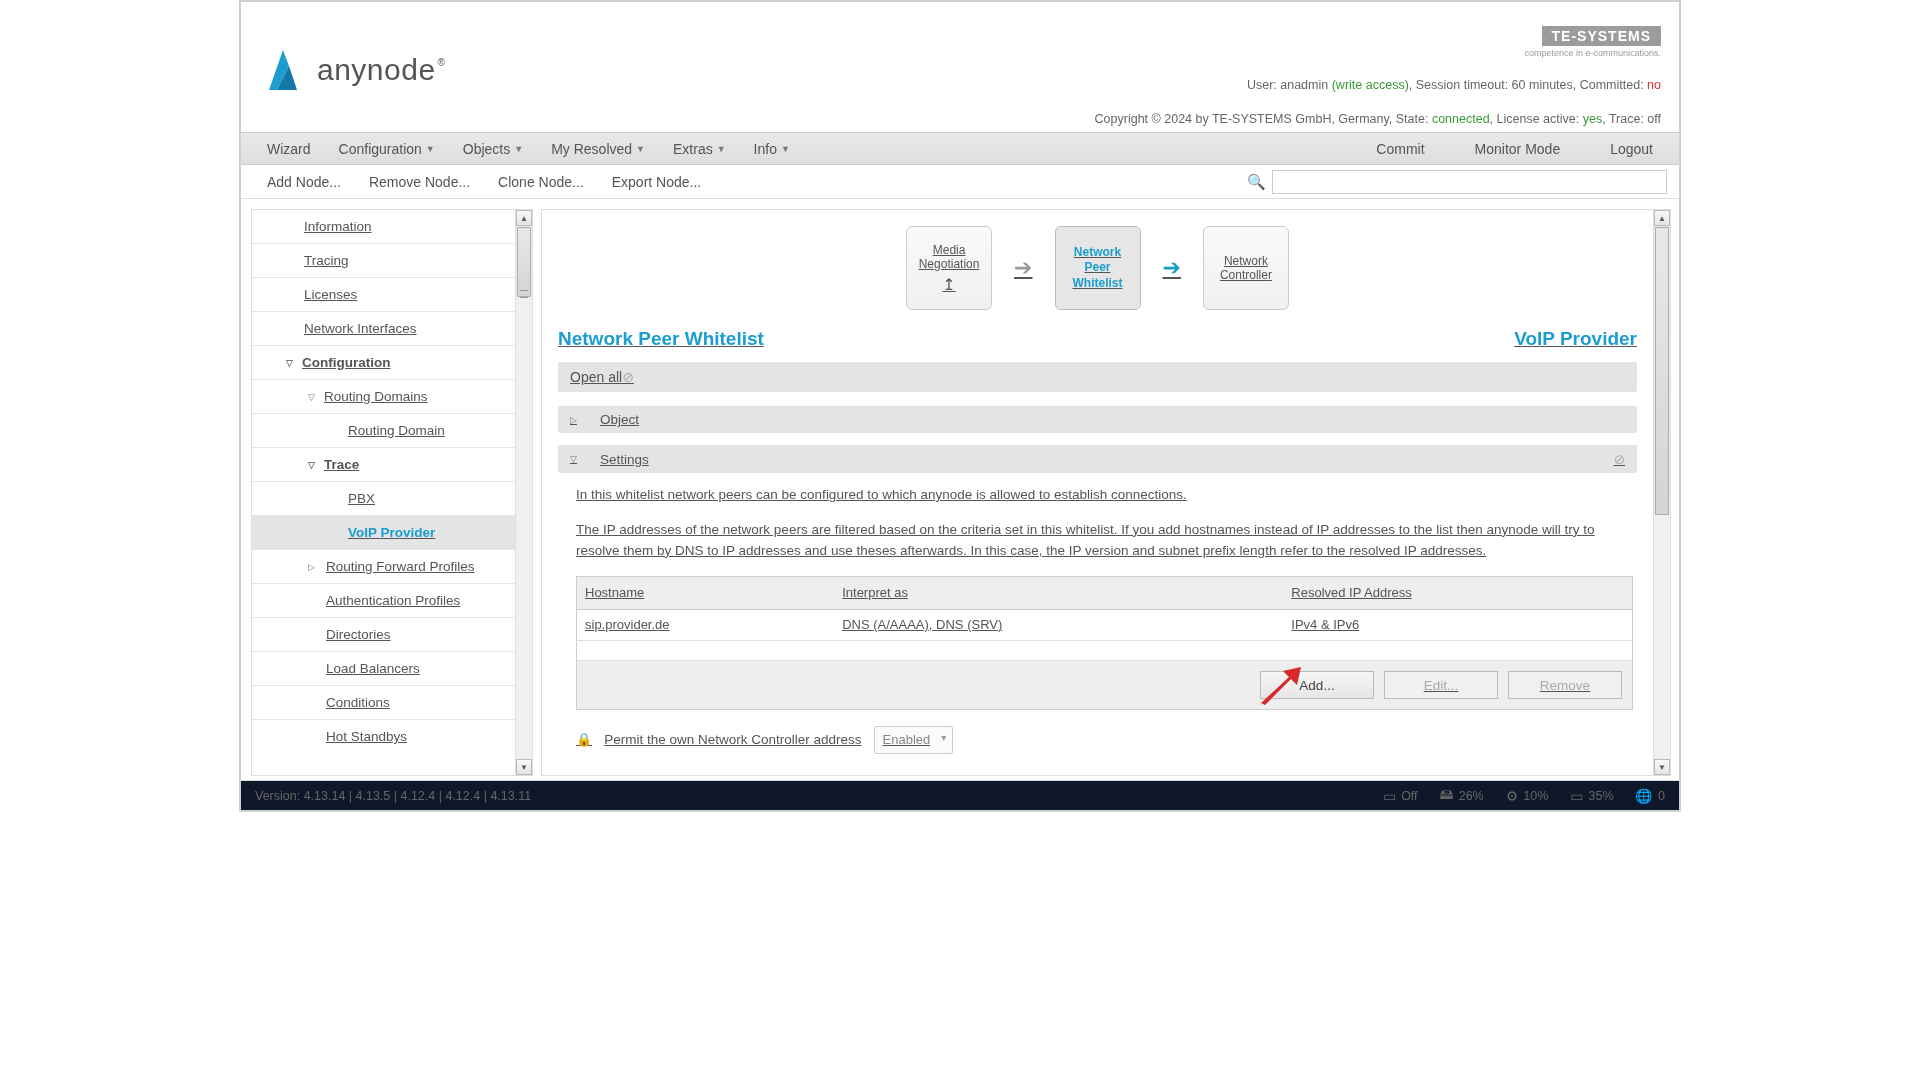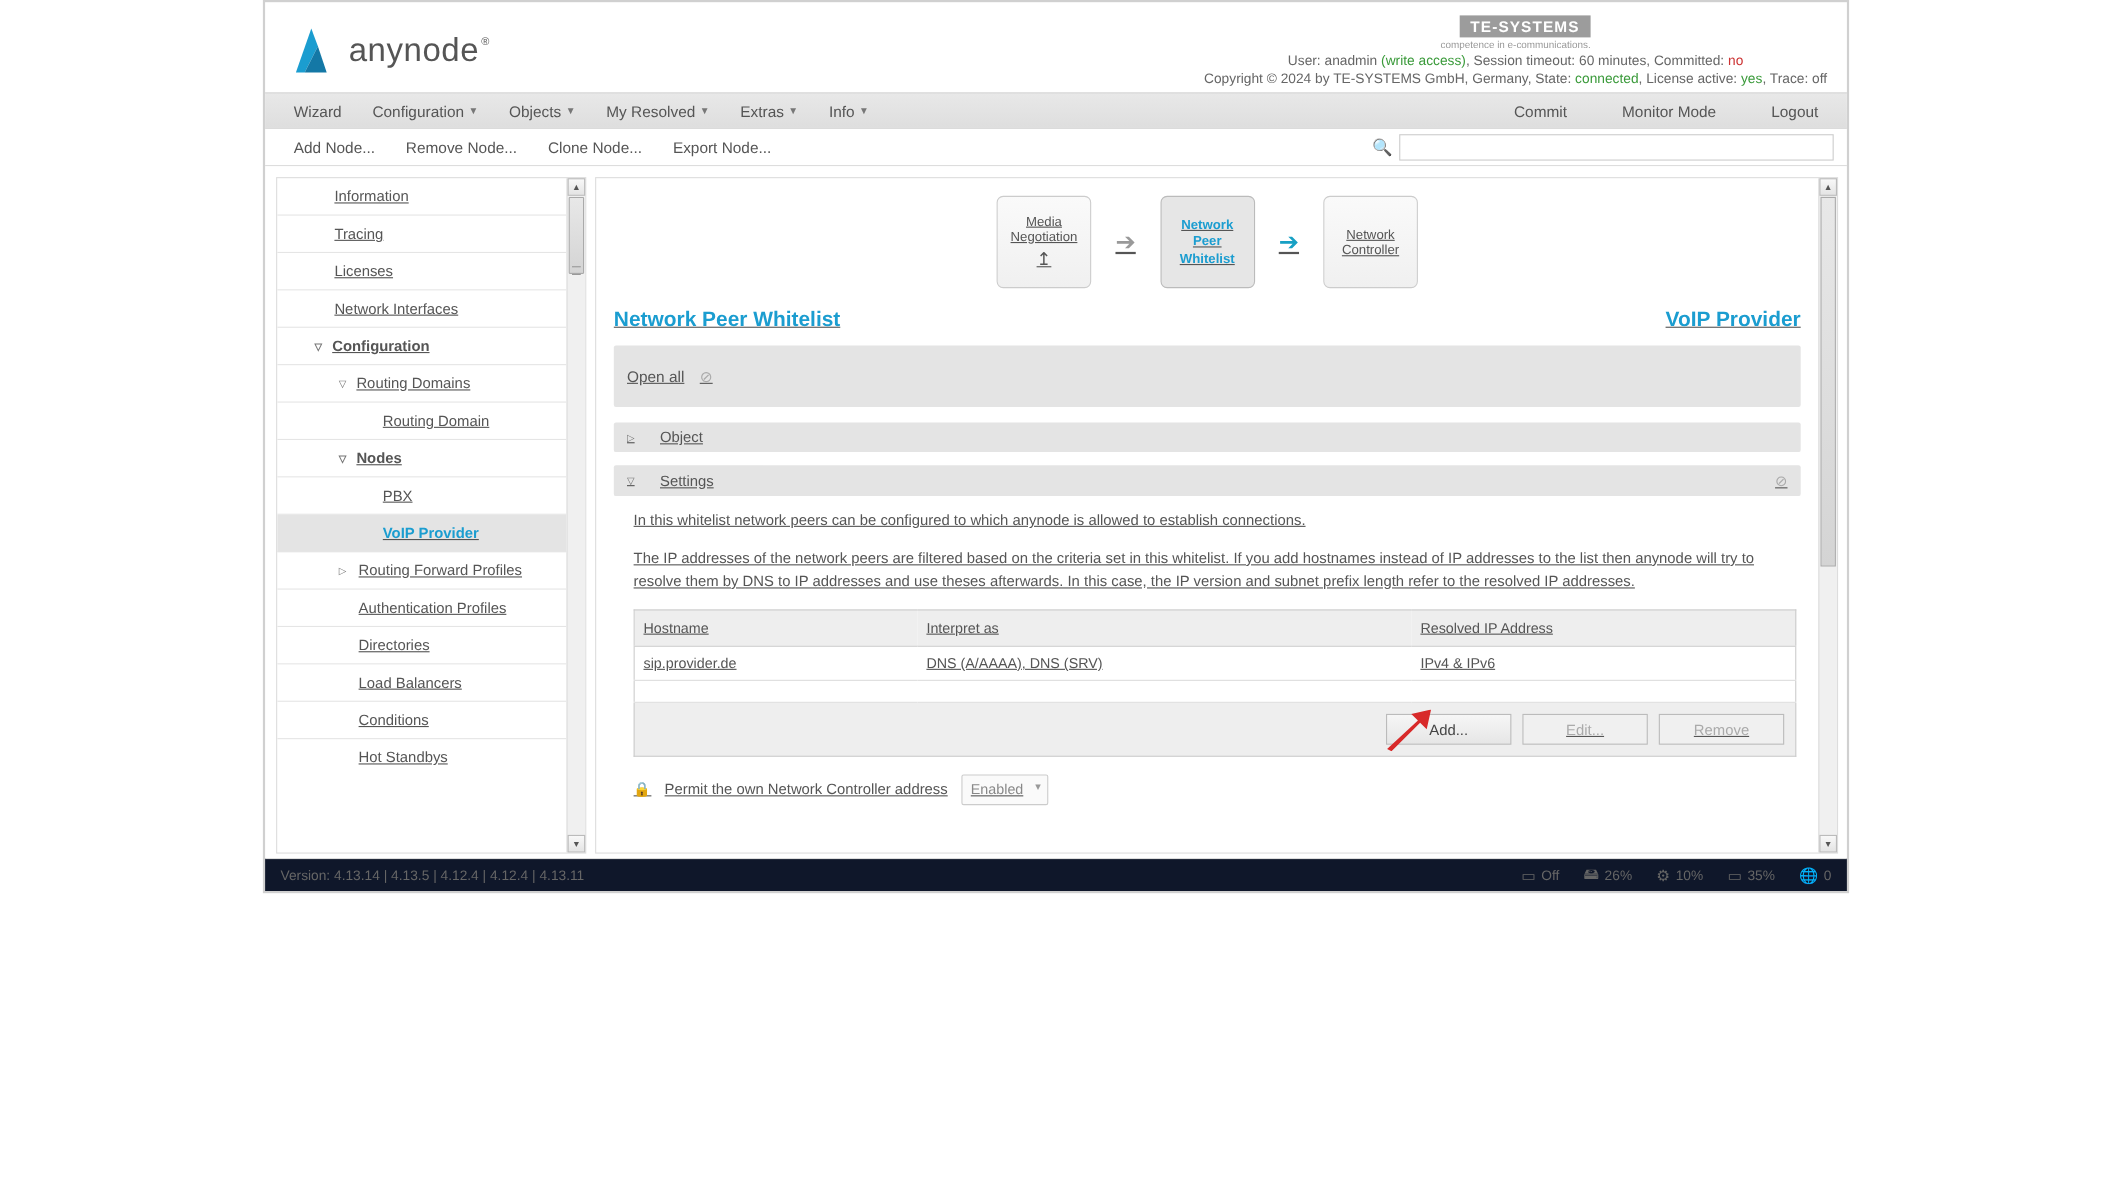--- a/index.html
+++ b/index.html
@@ -3,21 +3,21 @@
 <meta charset="utf-8">
 <style>
   * { box-sizing: border-box; margin: 0; padding: 0; }
   html, body { width: 100%; height: 100%; font-family: Arial, Helvetica, sans-serif; font-size: 13px; color: #555; background: #fff; }
   .app-frame { width: 1442px; height: 812px; margin: 0 auto; border: 2px solid #d0d0d0; background: #fff; display: flex; flex-direction: column; position: relative; }
   .header { display: flex; justify-content: space-between; padding: 12px 18px 6px 18px; }
   .logo-wrap { display: flex; align-items: center; gap: 10px; }
   .logo-mark svg { width: 48px; height: 54px; }
   .logo-text { font-size: 30px; color: #555; font-weight: 400; letter-spacing: 0.5px; }
   .logo-text .r { font-size: 10px; vertical-align: top; position: relative; top: 4px; left: 2px; }
-  .header-right { text-align: right; color: #666; font-size: 12.5px; display:flex; flex-direction:column; align-items:center; gap:2px;}
+  .header-right { text-align: right; color: #666; font-size: 12.5px; display:flex; flex-direction:column; align-items:flex-end; gap:20px;margin-top:12px;}
   .te-logo { display:inline-block; background:#9c9c9c; color:#fff; font-weight:bold; font-size:14px; padding:2px 10px; letter-spacing:1px; }
   .te-tag { font-size:9px; color:#999; margin-top:2px; }
   .header-right .green { color: #3a9a3a; }
   .header-right .red { color: #c33; }
   .menubar { background: linear-gradient(#e8e8e8,#dedede); border-top:1px solid #ccc; border-bottom:1px solid #ccc; display:flex; align-items:center; padding: 0 12px; height: 33px; font-size: 14px; color:#555;}
   .menubar .menu-left { display:flex; gap: 0; }
   .menubar .menu-right { margin-left:auto; display:flex; gap: 22px; }
   .menu-item { padding: 7px 14px; cursor:pointer; display:flex; align-items:center; gap:4px;}
   .caret { font-size: 9px; color:#777; }
   .toolbar { display:flex; align-items:center; padding: 4px 12px; height: 34px; border-bottom:1px solid #ddd; font-size:14px; color:#555;}
@@ -50,21 +50,21 @@
   .main-scroll .arrow.up{top:0;} .main-scroll .arrow.down{bottom:0;}
   .main-scroll .thumb { position:absolute; top:17px; left:1px; right:1px; bottom:260px; background:linear-gradient(#e8e8e8,#d4d4d4); border:1px solid #aaa;}
   .flow { display:flex; align-items:center; justify-content:center; gap:22px; margin: 6px 0 18px 0;}
   .flow-box { width:86px; height:84px; border:1px solid #ccc; border-radius:6px; background:linear-gradient(#fafafa,#f0f0f0); display:flex; flex-direction:column; align-items:center; justify-content:center; text-align:center; font-size:12px; color:#555; padding:4px;}
   .flow-box.active { border:1px solid #bbb; background:#e6e6e6; color:#1b9dd0; font-weight:bold;}
   .flow-arrow { color:#999; font-size:22px;}
   .flow-arrow.active{ color:#17a0c4;}
   .page-title-row { display:flex; justify-content:space-between; align-items:baseline; margin-bottom:12px;}
   .page-title { color:#1b9dd0; font-size:19px; font-weight:bold;}
   .page-subtitle { color:#1b9dd0; font-size:19px; font-weight:bold;}
-  .bar { background:#e4e4e4; padding:20px 12px; color:#555; font-size:14px; display:flex; align-items:center; gap:14px; margin-bottom:14px; border-radius:2px;}
+  .bar { background:#e4e4e4; padding:7px 12px; color:#555; font-size:14px; display:flex; align-items:center; margin-bottom:14px; border-radius:2px;}
   .bar .disabled-icon { color:#aaa; font-size:14px;}
   .section-head { background:#e4e4e4; padding:6px 12px; color:#555; font-size:13.5px; display:flex; align-items:center; gap:20px; margin-bottom:12px; border-radius:2px;}
   .section-head .tri { font-size:9px; color:#777; width:10px;}
   .section-head .right-icon { margin-left:auto; color:#aaa;}
   .settings-body { padding: 0 4px 0 18px; color:#555; font-size:13.5px; line-height:1.55;}
   .settings-body p { margin-bottom:14px; }
   table.wl { width:100%; border-collapse:collapse; border:1px solid #ccc; margin-top:6px; background:#fff;}
   table.wl th { background:#eee; text-align:left; font-weight:normal; color:#555; padding:6px 8px; border-bottom:1px solid #ccc; font-size:13px;}
   table.wl th.r, table.wl td.r { }
   table.wl td { padding:5px 8px; border-bottom:1px solid #ddd; font-size:13px; color:#555;}
@@ -160,21 +160,21 @@
 
     <div class="sidebar-wrap">
       <div class="sidebar">
         <div class="side-item l0">Information</div>
         <div class="side-item l0">Tracing</div>
         <div class="side-item l0">Licenses</div>
         <div class="side-item l0">Network Interfaces</div>
         <div class="side-item head"><span class="tri">▽</span><span>Configuration</span></div>
         <div class="side-item sub1"><span class="tri">▽</span><span>Routing Domains</span></div>
         <div class="side-item sub2">Routing Domain</div>
-        <div class="side-item sub1 head" style="padding-left:72px;font-weight:bold"><span class="tri">▽</span><span>Nodes</span></div>
+        <div class="side-item sub1 head" style="padding-left:72px;font-weight:bold"><span class="tri">▽</span><span>Trace</span></div>
         <div class="side-item sub2">PBX</div>
         <div class="side-item sub2 active">VoIP Provider</div>
         <div class="side-item sub1b"><span class="tri">▷</span><span>Routing Forward Profiles</span></div>
         <div class="side-item sub1b" style="padding-left:74px">Authentication Profiles</div>
         <div class="side-item sub1b" style="padding-left:74px">Directories</div>
         <div class="side-item sub1b" style="padding-left:74px">Load Balancers</div>
         <div class="side-item sub1b" style="padding-left:74px">Conditions</div>
         <div class="side-item sub1b" style="padding-left:74px;border-bottom:none">Hot Standbys</div>
       </div>
       <div class="side-scroll">

